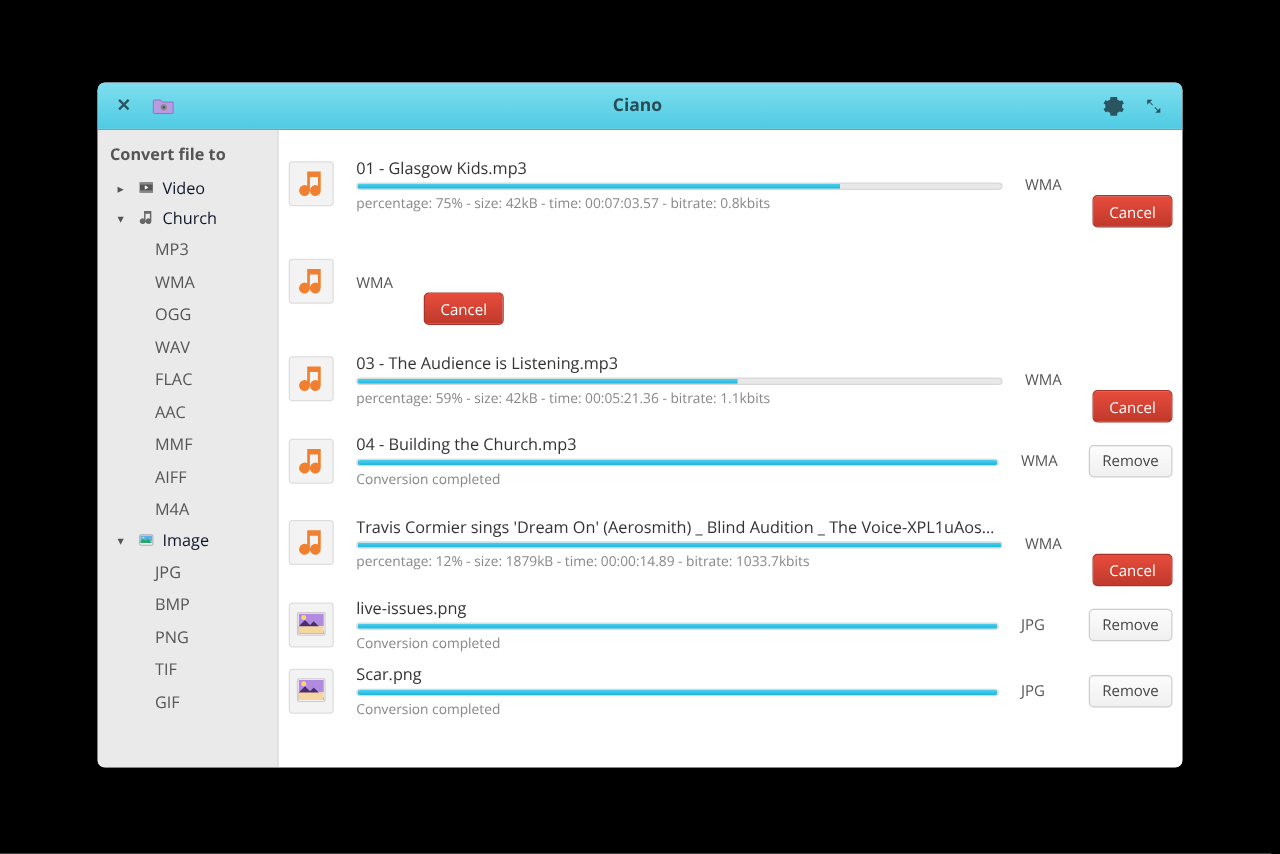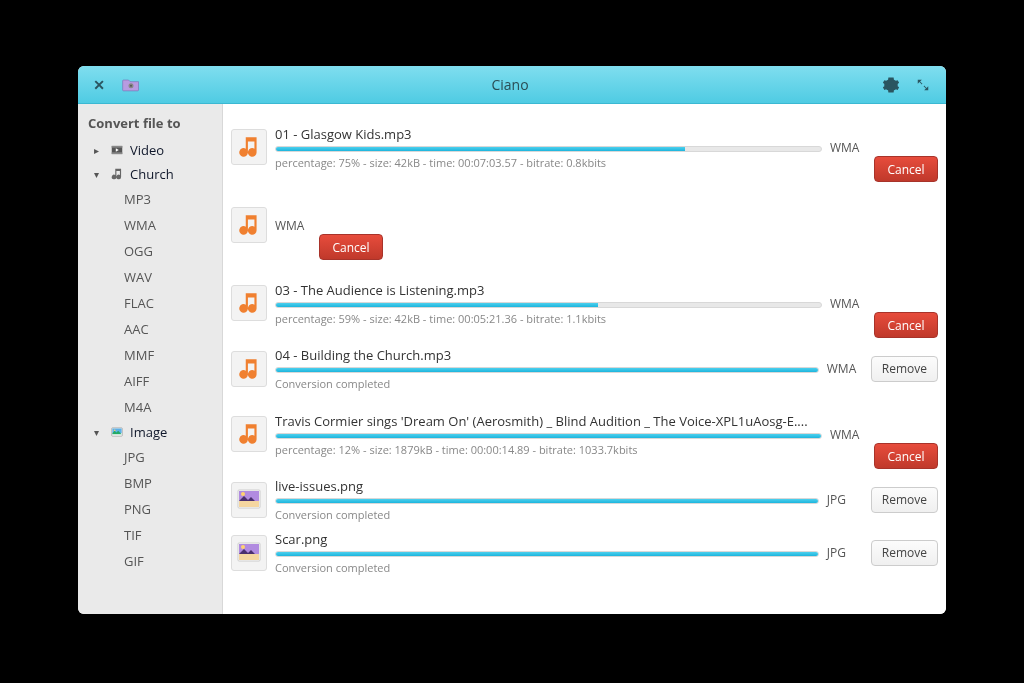--- a/index.html
+++ b/index.html
@@ -2,34 +2,34 @@
 <html><head>
 <meta charset="utf-8">
 <style>
 * { box-sizing: border-box; margin: 0; padding: 0; }
 body { background: #000; font-family: "Open Sans", "Segoe UI", sans-serif; font-size: 13px; color: #333; width: 1024px; height: 683px; overflow: hidden; position: relative; }
 .window { position: absolute; top: 66px; left: 78px; width: 868px; height: 548px; background: #eee; border-radius: 6px; box-shadow: 0 8px 40px rgba(0,0,0,0.6); display: flex; flex-direction: column; overflow: hidden; }
 .titlebar { height: 38px; background: linear-gradient(#7fdeef, #4fcbe3); display: flex; align-items: center; padding: 0 8px; border-bottom: 1px solid #3bb8d2; }
 .tb-left { display: flex; align-items: center; gap: 6px; }
 .tb-btn { width: 26px; height: 26px; border-radius: 4px; display: flex; align-items: center; justify-content: center; color: #2a5560; }
 .tb-btn.close-x { font-size: 14px; font-weight: bold; }
-.tb-title { flex: 1; text-align: center; font-weight: 400; color: #2a4d55; font-size: 14px; }
+.tb-title { flex: 1; text-align: center; font-weight: 700; color: #2a4d55; font-size: 14px; }
 .tb-right { display: flex; align-items: center; gap: 2px; }
 .tb-right .tb-btn { width: 30px; }
 .folder-icon { width: 20px; height: 20px; display: inline-block; }
 .content { flex: 1; display: flex; overflow: hidden; }
 .sidebar { width: 145px; background: #eaeaea; border-right: 1px solid #d8d8d8; padding-top: 6px; overflow-y: auto; }
 .sb-title { font-weight: 700; color: #555; padding: 4px 10px 6px 10px; font-size: 13px; }
 .sb-cat { display: flex; align-items: center; gap: 5px; padding: 3px 10px 3px 16px; cursor: default; }
 .sb-cat .caret { width: 10px; color: #555; font-size: 10px; }
 .sb-cat .caticon { width: 16px; height: 16px; display: flex; align-items: center; justify-content: center; }
 .sb-cat .label { color: #0f172a; }
 .sb-item { padding: 4px 10px 4px 46px; color: #555; cursor: default; }
 .main { flex: 1; background: #fff; overflow-y: auto; padding: 4px 8px; }
-.row { display: flex; align-items: center; gap: 8px; padding: 4px 0; border-bottom: 0; }
+.row { display: flex; align-items: center; gap: 18px; padding: 4px 0; border-bottom: 0; }
 .thumb { width: 36px; height: 36px; background: #f3f3f3; border: 1px solid #ddd; border-radius: 3px; display: flex; align-items: center; justify-content: center; flex-shrink: 0; }
 .rowmid { flex: 1; min-width: 0; }
 .fname { color: #333; margin-bottom: 3px; font-size: 13px; white-space: nowrap; overflow: hidden; text-overflow: ellipsis; }
 .pbar { height: 6px; background: #e8e8e8; border-radius: 3px; overflow: hidden; border: 1px solid #d8d8d8; }
 .pfill { height: 100%; background: linear-gradient(#4dd0ee, #1db5dd); }
 .pstat { color: #888; font-size: 11px; margin-top: 3px; }
 .badge { color: #555; font-size: 12px; min-width: 36px; }
 .actbtn { min-width: 64px; height: 26px; border-radius: 4px; border: 1px solid #ccc; background: linear-gradient(#fcfcfc,#f0f0f0); font-size: 12px; color: #444; padding: 0 10px; cursor: default; display: flex; align-items: center; justify-content: center; }
 .actbtn.cancel { background: linear-gradient(#e74c3c,#c0392b); border-color: #a8332a; color: #fff; margin-top: 44px; }
 </style>

